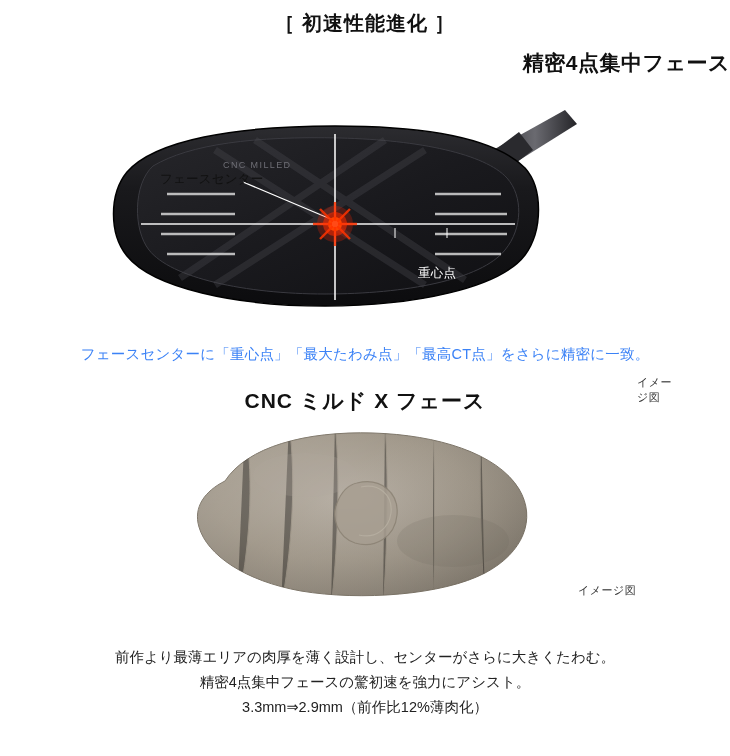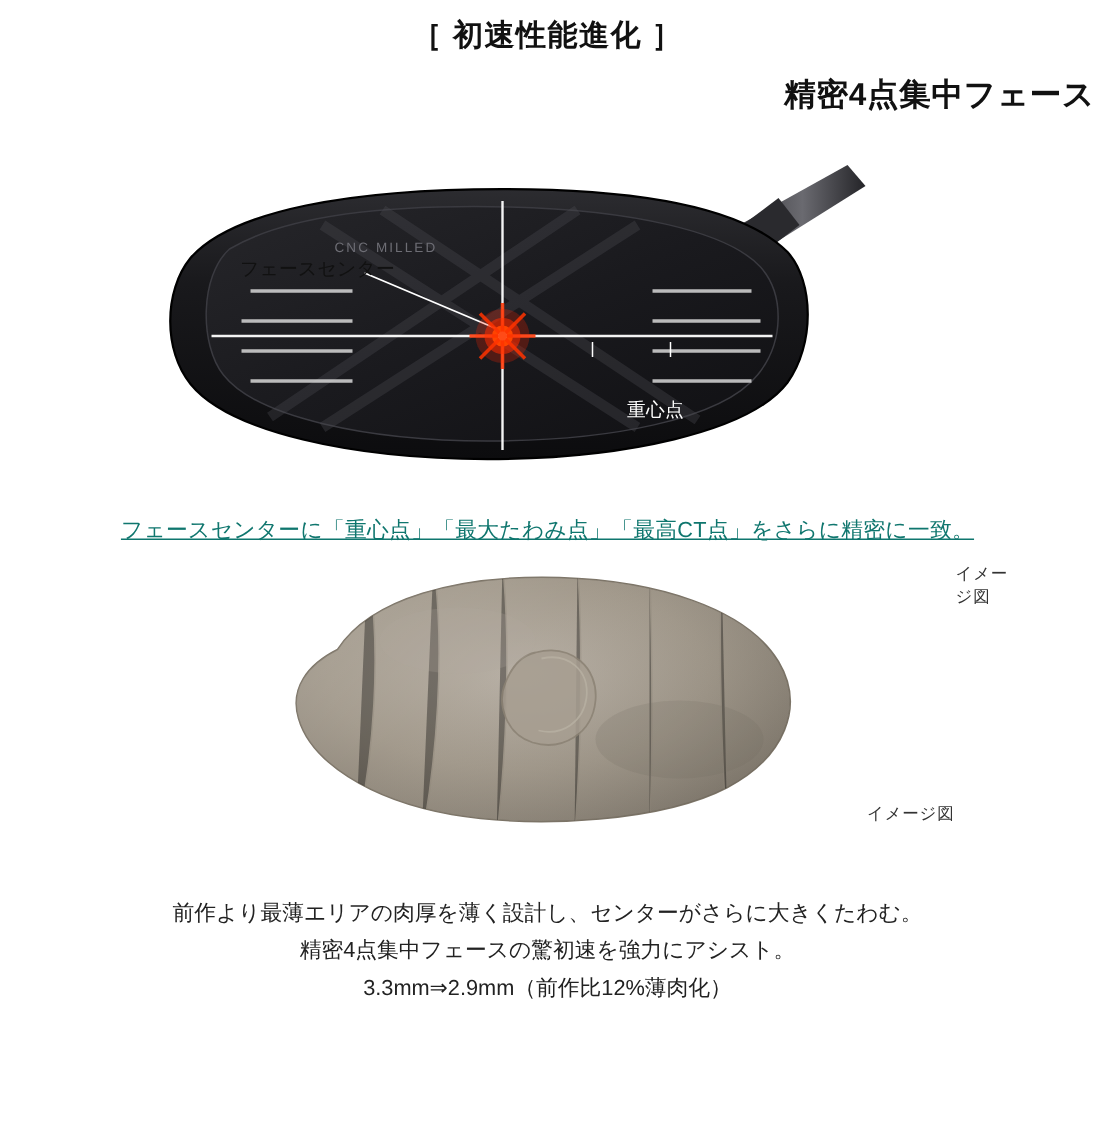--- a/index.html
+++ b/index.html
@@ -79,23 +79,22 @@
     font-size: 11px;
     color: #333;
     letter-spacing: 0.5px;
   }
 
   
   .para {
     text-align: center;
     font-size: 14.5px;
     line-height: 1.7;
-    color: #0f766e;
+    color: #3b82f6;
     letter-spacing: 0.2px;
-    text-decoration: underline;
   }
 
   
   .fig2 {
     position: relative;
     width: 730px;
     height: 210px;
   }
   .blob-wrap {
     position: absolute;
@@ -214,20 +213,21 @@
     <div class="callout c-saikou">最高CT点</div>
     <div class="callout c-tawami">最大たわみ点</div>
 
     <div class="imagelabel" style="left:637px; top:290px;">イメージ図</div>
   </div>
 
   <div class="para" style="margin-top:22px;">
     <div>フェースセンターに「重心点」「最大たわみ点」「最高CT点」をさらに精密に一致。</div>
   </div>
 
+  <div class="section-title" style="margin-top:20px;">CNC ミルド X フェース</div>
 
   <div class="fig2">
     <div class="blob-wrap">
       <svg width="360" height="185" viewBox="0 0 360 185" xmlns="http://www.w3.org/2000/svg">
         <defs>
           <radialGradient id="blobGrad" cx="45%" cy="40%" r="70%">
             <stop offset="0%" stop-color="#b5ada2"></stop>
             <stop offset="55%" stop-color="#a09789"></stop>
             <stop offset="100%" stop-color="#857d71"></stop>
           </radialGradient>

